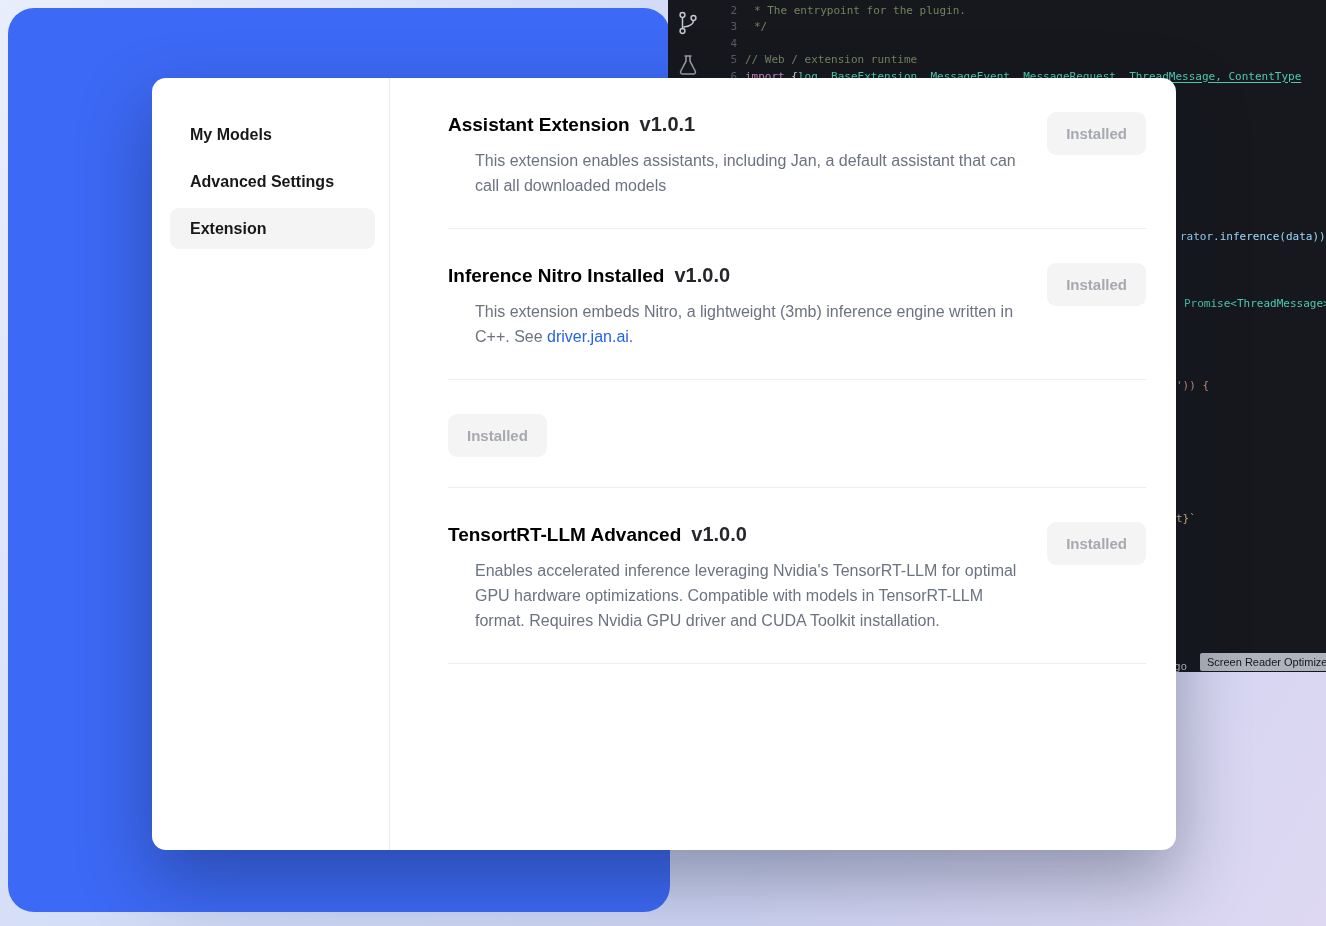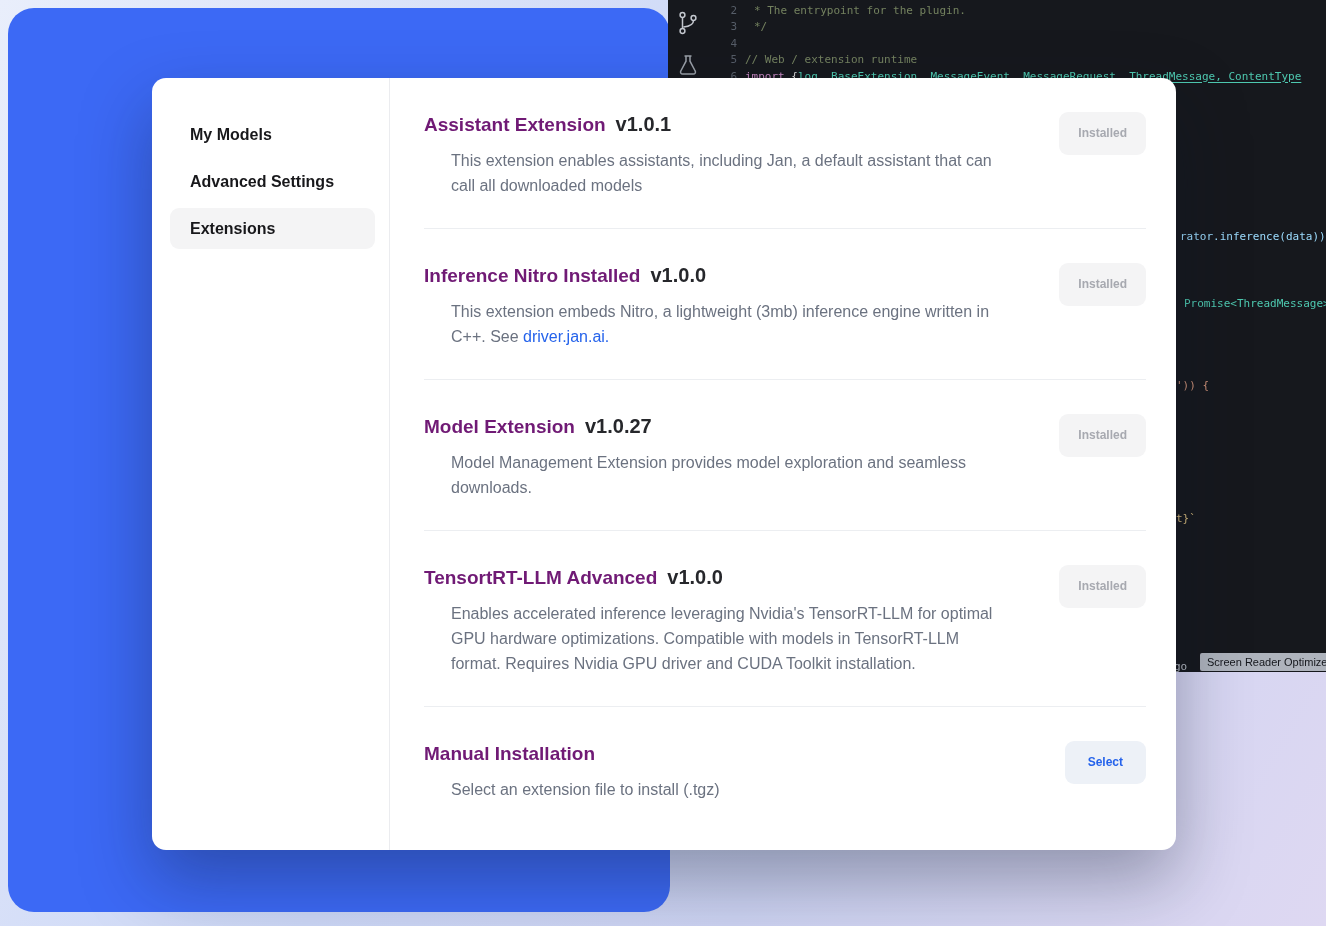--- a/index.html
+++ b/index.html
@@ -33,39 +33,39 @@
   .frag3 { left:508px; top:379px; color:#ce9178; }
   .frag4 { left:508px; top:512px; color:#d7ba7d; }
   .status-go { position:absolute; left:506px; top:660px; font-size:11px; color:#b9bec6; }
   .sr-badge { position:absolute; left:532px; top:653px; font-size:11px; line-height:12px;
               background:#aeb3bc; color:#15171c; padding:3px 7px; border-radius:2px;
               font-family:"Liberation Sans",sans-serif; white-space:nowrap; }
 
   
   .modal { position:absolute; left:152px; top:78px; width:1024px; height:772px;
            background:#ffffff; border-radius:14px; overflow:hidden; display:flex;
-           box-shadow:0 30px 70px rgba(15,23,42,.35); }
+           box-shadow:0 30px 70px rgba(15,23,42,.35);gap:24px; }
   .sidebar { width:238px; flex:0 0 238px; border-right:1px solid #ebecef;
              padding:36px 0 0 38px; }
   .side-item { width:205px; margin-left:-20px; padding:10px 20px; margin-bottom:6px;
                border-radius:9px; font-size:16px; font-weight:700; color:#18181b;
                line-height:21px; cursor:pointer; }
   .side-item.active { background:#f4f4f5; }
 
   .content { flex:1; padding:0 30px 0 34px; }
   .section { display:flex; justify-content:space-between; align-items:flex-start;
              padding:34px 0 30px; border-bottom:1px solid #eceef1; }
   .section.last { border-bottom:none; }
   .sec-left { max-width:585px; }
   .sec-head { display:flex; align-items:baseline; }
-  .sec-title { font-size:19px; font-weight:700; color:#701a75; line-height:26px; }
+  .sec-title { font-size:19px; font-weight:700; color:#000000; line-height:26px; }
   .sec-version { margin-left:10px; font-size:20px; font-weight:700; color:#26272b; }
   .desc { margin-top:10px; font-size:16px; line-height:25px; color:#6b7280;margin-left:27px; }
   .desc a { color:var(--accent,#2563eb); text-decoration:none; cursor:pointer; }
-  .btn { border:none; border-radius:9px; font-size:12px; font-weight:700;
+  .btn { border:none; border-radius:9px; font-size:15px; font-weight:700;
          padding:11px 19px; line-height:21px; flex:0 0 auto; }
   .btn-installed { background:#f4f4f5; color:#a7a9b0; cursor:default; }
   .btn-select { background:#edf1f7; color:var(--accent,#2563eb); cursor:pointer; padding:11px 23px; }
 </style>
 </head>
 <body>
 
 <div class="page">
 
   <div class="blue-panel"></div>
@@ -115,21 +115,21 @@
 
     <span class="status-go">go</span>
     <span class="sr-badge">Screen Reader Optimized</span>
   </div>
 
   <div class="modal">
 
     <div class="sidebar">
       <div class="side-item">My Models</div>
       <div class="side-item">Advanced Settings</div>
-      <div class="side-item active">Extensions</div>
+      <div class="side-item active">Extension</div>
     </div>
 
     <div class="content">
 
       <div class="section">
         <div class="sec-left">
           <div class="sec-head">
             <span class="sec-title">Assistant Extension</span>
             <span class="sec-version">v1.0.1</span>
           </div>
@@ -143,46 +143,30 @@
           <div class="sec-head">
             <span class="sec-title">Inference Nitro Installed</span>
             <span class="sec-version">v1.0.0</span>
           </div>
           <p class="desc"><span>This extension embeds Nitro, a lightweight (3mb) inference engine written in C++. See </span><a>driver.jan.ai.</a></p>
         </div>
         <button class="btn btn-installed">Installed</button>
       </div>
 
       <div class="section">
-        <div class="sec-left">
-          <div class="sec-head">
-            <span class="sec-title">Model Extension</span>
-            <span class="sec-version">v1.0.27</span>
-          </div>
-          <p class="desc">Model Management Extension provides model exploration and seamless downloads.</p>
-        </div>
         <button class="btn btn-installed">Installed</button>
       </div>
 
       <div class="section">
         <div class="sec-left">
           <div class="sec-head">
             <span class="sec-title">TensortRT-LLM Advanced</span>
             <span class="sec-version">v1.0.0</span>
           </div>
           <p class="desc">Enables accelerated inference leveraging Nvidia's TensorRT-LLM for optimal GPU hardware optimizations. Compatible with models in TensorRT-LLM format. Requires Nvidia GPU driver and CUDA Toolkit installation.</p>
         </div>
         <button class="btn btn-installed">Installed</button>
       </div>
 
-      <div class="section last">
-        <div class="sec-left">
-          <div class="sec-head">
-            <span class="sec-title">Manual Installation</span>
-          </div>
-          <p class="desc">Select an extension file to install (.tgz)</p>
-        </div>
-        <button class="btn btn-select">Select</button>
-      </div>
 
     </div>
   </div>
 </div>
 
 </body></html>

